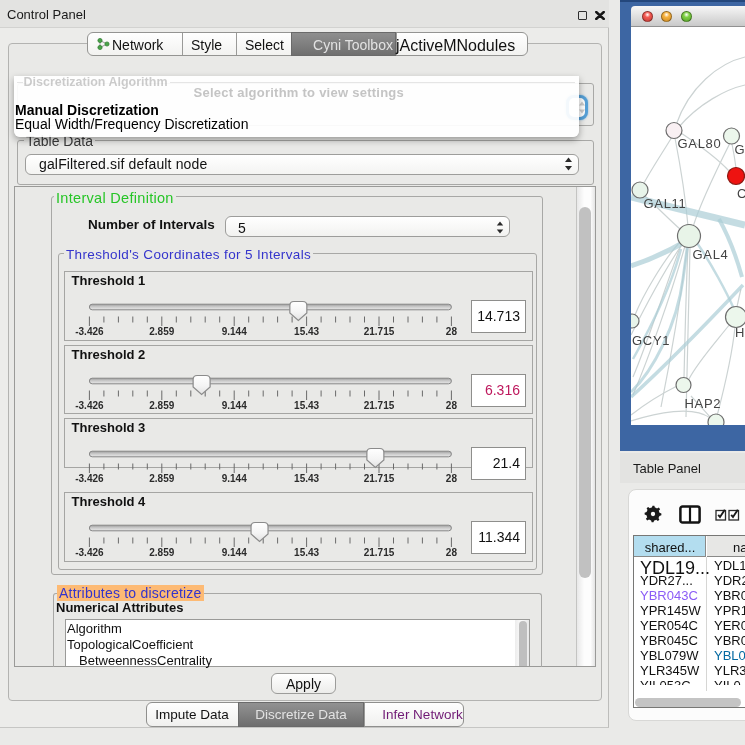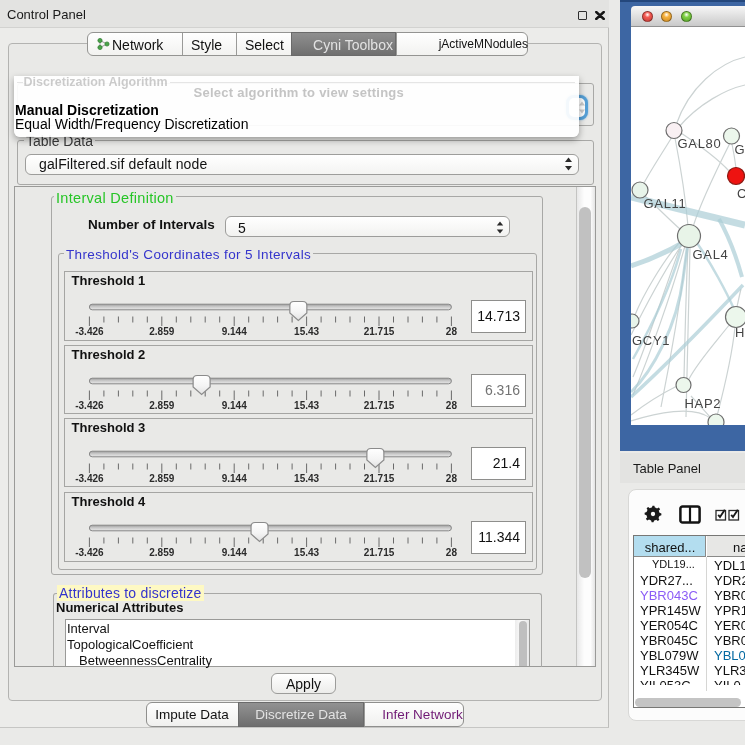--- a/index.html
+++ b/index.html
@@ -141,23 +141,23 @@
       <line x1="386.4" y1="44.5" x2="386.4" y2="54.0" stroke="#6a6a6a" stroke-width="1"></line>
       <text x="24.4" y="63" font-size="10px" font-weight="bold" fill="#2b2b2b" text-anchor="middle" font-family="Liberation Sans, sans-serif">-3.426</text>
       <text x="96.8" y="63" font-size="10px" font-weight="bold" fill="#2b2b2b" text-anchor="middle" font-family="Liberation Sans, sans-serif">2.859</text>
       <text x="169.2" y="63" font-size="10px" font-weight="bold" fill="#2b2b2b" text-anchor="middle" font-family="Liberation Sans, sans-serif">9.144</text>
       <text x="241.6" y="63" font-size="10px" font-weight="bold" fill="#2b2b2b" text-anchor="middle" font-family="Liberation Sans, sans-serif">15.43</text>
       <text x="314.0" y="63" font-size="10px" font-weight="bold" fill="#2b2b2b" text-anchor="middle" font-family="Liberation Sans, sans-serif">21.715</text>
       <text x="386.4" y="63" font-size="10px" font-weight="bold" fill="#2b2b2b" text-anchor="middle" font-family="Liberation Sans, sans-serif">28</text>
       <path d="M 132.11930885254247 29.5 L 141.11930885254247 29.5 Q 145.11930885254247 29.5 145.11930885254247 33.5 L 145.11930885254247 41.0 L 136.61930885254247 48.5 L 128.11930885254247 41.0 L 128.11930885254247 33.5 Q 128.11930885254247 29.5 132.11930885254247 29.5 Z" fill="url(#thm)" stroke="#8b8b8b" stroke-width="1.2"></path>
     </svg>
 <div class="abs" style="left:406.4px;top:27.8px;width:55px;height:33px;background:#fff;border:1px solid #8e8e8c;"></div>
-<div class="txt" style="left:406.4px;top:36px;width:49px;font-size:14px;color:#737373;text-align:right;">6.316</div>
+<div class="txt" style="left:406.4px;top:36px;width:49px;font-size:14px;color:#be185d;text-align:right;">6.316</div>
 </div>
-<div class="abs" style="left:63.6px;top:418.4px;width:469.4px;height:69px;border:1px solid #a5a5a3;">
+<div class="abs" style="left:63.6px;top:418.4px;width:469.4px;height:50px;border:1px solid #a5a5a3;">
 <div class="txt" style="left:7px;top:1px;font-size:13px;font-weight:bold;color:#111;">Threshold 3</div>
 <svg width="469" height="69" viewBox="0 0 469 69" style="position:absolute;left:0;top:0;">
       <defs>
         <linearGradient id="trk" x1="0" y1="0" x2="0" y2="1">
           <stop offset="0" stop-color="#9d9d9d"></stop>
           <stop offset="0.45" stop-color="#c9c9c9"></stop>
           <stop offset="1" stop-color="#e9e9e9"></stop>
         </linearGradient>
         <linearGradient id="thm" x1="0" y1="0" x2="0" y2="1">
           <stop offset="0" stop-color="#ffffff"></stop>
@@ -250,24 +250,24 @@
       <text x="169.2" y="63" font-size="10px" font-weight="bold" fill="#2b2b2b" text-anchor="middle" font-family="Liberation Sans, sans-serif">9.144</text>
       <text x="241.6" y="63" font-size="10px" font-weight="bold" fill="#2b2b2b" text-anchor="middle" font-family="Liberation Sans, sans-serif">15.43</text>
       <text x="314.0" y="63" font-size="10px" font-weight="bold" fill="#2b2b2b" text-anchor="middle" font-family="Liberation Sans, sans-serif">21.715</text>
       <text x="386.4" y="63" font-size="10px" font-weight="bold" fill="#2b2b2b" text-anchor="middle" font-family="Liberation Sans, sans-serif">28</text>
       <path d="M 190.03746579265575 29.5 L 199.03746579265575 29.5 Q 203.03746579265575 29.5 203.03746579265575 33.5 L 203.03746579265575 41.0 L 194.53746579265575 48.5 L 186.03746579265575 41.0 L 186.03746579265575 33.5 Q 186.03746579265575 29.5 190.03746579265575 29.5 Z" fill="url(#thm)" stroke="#8b8b8b" stroke-width="1.2"></path>
     </svg>
 <div class="abs" style="left:406.4px;top:27.8px;width:55px;height:33px;background:#fff;border:1px solid #8e8e8c;"></div>
 <div class="txt" style="left:406.4px;top:36px;width:49px;font-size:14px;color:#111;text-align:right;">11.344</div>
 </div>
 <div class="abs" style="left:53px;top:593px;width:489px;height:74px;border:1px solid #a8a8a6;border-top-left-radius:3px;border-top-right-radius:3px;border-bottom:none;"></div>
-<div class="txt" style="left:57px;top:585px;font-size:14px;letter-spacing:0.2px;color:#3434cc;background:#fef9c3;padding:0 2px;">Attributes to discretize</div>
+<div class="txt" style="left:57px;top:585px;font-size:14px;letter-spacing:0.2px;color:#3434cc;background:#fdba74;padding:0 2px;">Attributes to discretize</div>
 <div class="txt" style="left:56px;top:600px;font-size:13px;font-weight:bold;color:#111;">Numerical Attributes</div>
 <div class="abs" style="left:65px;top:619px;width:465px;height:48px;border:1px solid #9a9a98;background:#fff;"></div>
-<div class="txt" style="left:67px;top:621px;font-size:13px;color:#111;">Interval</div>
+<div class="txt" style="left:67px;top:621px;font-size:13px;color:#111;">Algorithm</div>
 <div class="txt" style="left:67px;top:637px;font-size:13px;color:#111;text-align:right;">TopologicalCoefficient</div>
 <div class="txt" style="left:67px;top:653px;font-size:13px;color:#111;padding-left:12px;">BetweennessCentrality</div>
 <div class="abs" style="left:515px;top:620px;width:14px;height:46px;background:linear-gradient(90deg,#ececec,#fbfbfb 45%,#e8e8e8);"></div>
 <div class="abs" style="left:518.5px;top:621px;width:8.5px;height:45px;background:#bfbfbf;border-radius:4px 4px 0 0;"></div>
 <div class="abs" style="left:271px;top:673px;width:65px;height:21px;background:linear-gradient(#ffffff,#ececea);border:1px solid #9c9c9a;border-radius:6px;"></div>
 <div class="txt" style="left:271px;top:676px;width:65px;text-align:center;font-size:14px;color:#111;">Apply</div>
 <div class="abs" style="left:146px;top:702px;width:318px;height:25px;background:linear-gradient(#fefefe,#f0f0ee);border:1px solid #8f8f8d;border-radius:6px;"></div>
 <div class="abs" style="left:238px;top:702px;width:126px;height:25px;background:linear-gradient(#929292,#6e6e6e);border:1px solid #6a6a6a;"></div>
 <div class="abs" style="left:364px;top:703px;width:1px;height:23px;background:#9a9a98;"></div>
 <div class="txt" style="left:146px;top:707px;width:92px;text-align:center;font-size:13.5px;color:#111;">Impute Data</div>
@@ -281,21 +281,21 @@
 <svg class="abs" style="left:97px;top:37px;" width="13" height="14" viewBox="0 0 13 14">
     <path d="M3 3.5 L10 7 M3 10.5 L10 7 M3 3.5 L3 10.5" stroke="#999" stroke-width="1" fill="none"></path>
     <circle cx="3" cy="3.5" r="2.1" fill="#4aa34a" stroke="#2d7a2d" stroke-width="0.7"></circle>
     <circle cx="3" cy="10.5" r="2.1" fill="#4aa34a" stroke="#2d7a2d" stroke-width="0.7"></circle>
     <circle cx="10" cy="7" r="2.1" fill="#4aa34a" stroke="#2d7a2d" stroke-width="0.7"></circle>
   </svg>
 <div class="txt" style="left:112px;top:36.5px;font-size:14px;color:#111;">Network</div>
 <div class="txt" style="left:191px;top:36.5px;font-size:14px;color:#111;">Style</div>
 <div class="txt" style="left:245px;top:36.5px;font-size:14px;color:#111;">Select</div>
 <div class="txt" style="left:291px;top:37px;width:124px;text-align:center;font-size:14px;color:#e2e2e2;">Cyni Toolbox</div>
-<div class="txt" style="left:396px;top:37px;width:132px;text-align:right;font-size:12px;color:#111;">jActiveMNodules</div>
+<div class="txt" style="left:396px;top:37px;width:132px;text-align:left;font-size:16px;color:#111;">jActiveMNodules</div>
 <div class="abs" style="left:14px;top:76px;width:564.5px;height:60.5px;background:rgba(255,255,255,0.93);border-radius:0 0 6px 6px;box-shadow:0 3px 7px rgba(0,0,0,0.35);"></div>
 <div class="txt" style="left:23.5px;top:75px;font-size:12.5px;font-weight:bold;color:rgba(58,58,58,0.26);">Discretization Algorithm</div>
 <div class="abs" style="left:170px;top:82px;width:405px;height:1px;background:rgba(140,140,140,0.22);"></div>
 <div class="abs" style="left:17px;top:82px;width:6px;height:1px;background:rgba(140,140,140,0.22);"></div>
 <div class="txt" style="left:193.5px;top:85px;font-size:13px;font-weight:bold;color:#c4c4c4;letter-spacing:0.25px;">Select algorithm to view settings</div>
 <div class="txt" style="left:15px;top:101.5px;font-size:14px;font-weight:bold;color:#000;">Manual Discretization</div>
 <div class="txt" style="left:15px;top:115.5px;font-size:14px;color:#000;">Equal Width/Frequency Discretization</div>
 <div class="abs" style="left:620px;top:0;width:125px;height:451px;background:#3d66a3;border-top:2px solid #24477c;"></div>
 <div class="abs" style="left:631px;top:6px;width:114px;height:21px;background:linear-gradient(#f7f7f7,#c9c9c9);border-bottom:1px solid #919191;border-top-left-radius:4px;"></div>
 <div class="abs" style="left:641.5px;top:11px;width:11px;height:11px;border-radius:50%;background:radial-gradient(circle at 50% 30%, #ffffff 0%, #f45a52 35%, #c03a34 100%);border:1px solid rgba(0,0,0,.35);"></div>
@@ -378,21 +378,21 @@
 <svg class="abs" style="left:728px;top:508px;" width="12" height="13" viewBox="0 0 12 13">
     <rect x="1" y="2.5" width="9.5" height="9.5" fill="#fff" stroke="#2a2a2a" stroke-width="1.3"></rect>
     <path d="M3.2 6.8 L5 9 L9.8 1.8" fill="none" stroke="#1a1a1a" stroke-width="1.9"></path>
   </svg>
 <div class="abs" style="left:633px;top:535px;width:112px;height:173px;border:1px solid #777775;border-right:none;background:#fff;"></div>
 <div class="abs" style="left:634px;top:536px;width:72px;height:21px;background:#b3ddef;border-right:1px solid #8a8a88;border-bottom:1px solid #8a8a88;"></div>
 <div class="abs" style="left:707px;top:536px;width:38px;height:21px;background:#e7e7e5;border-bottom:1px solid #8a8a88;"></div>
 <div class="txt" style="left:634px;top:540px;width:72px;text-align:center;font-size:13px;color:#111;">shared...</div>
 <div class="txt" style="left:733px;top:540px;font-size:13px;color:#111;">na</div>
 <div class="abs" style="left:706px;top:557px;width:1px;height:134px;background:#d6d6d4;"></div>
-<div class="txt" style="left:640px;top:558px;font-size:11px;color:#111;margin-left:12px;">YDL19...</div>
+<div class="txt" style="left:640px;top:558px;font-size:18px;color:#111;">YDL19...</div>
 <div class="txt" style="left:714px;top:558px;font-size:13px;color:#111;">YDL1</div>
 <div class="txt" style="left:640px;top:573px;font-size:13px;color:#111;">YDR27...</div>
 <div class="txt" style="left:714px;top:573px;font-size:13px;color:#111;">YDR2</div>
 <div class="txt" style="left:640px;top:588px;font-size:13px;color:#8b5cf6;">YBR043C</div>
 <div class="txt" style="left:714px;top:588px;font-size:13px;color:#111;">YBR0</div>
 <div class="txt" style="left:640px;top:603px;font-size:13px;color:#111;">YPR145W</div>
 <div class="txt" style="left:714px;top:603px;font-size:13px;color:#111;">YPR1</div>
 <div class="txt" style="left:640px;top:618px;font-size:13px;color:#111;">YER054C</div>
 <div class="txt" style="left:714px;top:618px;font-size:13px;color:#111;">YER0</div>
 <div class="txt" style="left:640px;top:633px;font-size:13px;color:#111;">YBR045C</div>

